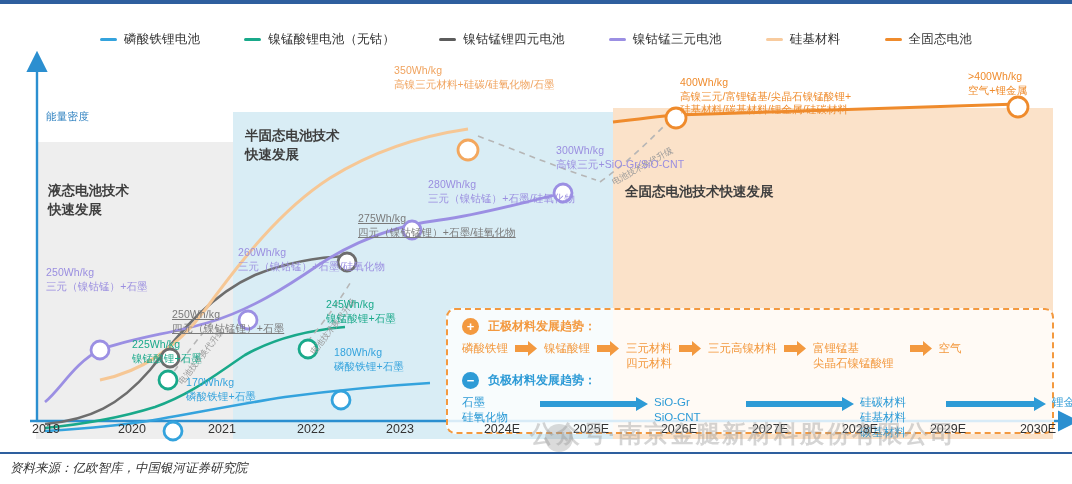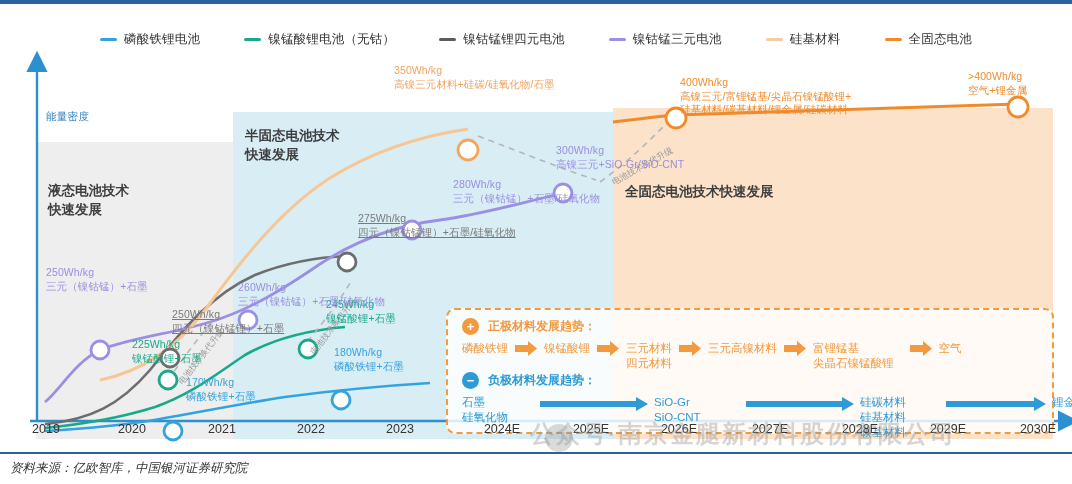--- a/index.html
+++ b/index.html
@@ -203,31 +203,31 @@
     <div class="ann ann-blue" style="left:334px;top:296px;">
       <b>180Wh/kg</b>
       <b>磷酸铁锂+石墨</b>
     </div>
 
     <div class="ann ann-green" style="left:326px;top:248px;">
       <b>245Wh/kg</b>
       <b>镍锰酸锂+石墨</b>
     </div>
 
-    <div class="ann ann-purple" style="left:238px;top:196px;margin-top:35px;">
+    <div class="ann ann-purple" style="left:238px;top:196px;">
       <b>260Wh/kg</b>
       <b>三元（镍钴锰）+石墨/硅氧化物</b>
     </div>
 
     <div class="ann ann-gray" style="left:358px;top:162px;">
       <b>275Wh/kg</b>
       <b>四元（镍钴锰锂）+石墨/硅氧化物</b>
     </div>
 
-    <div class="ann ann-purple" style="left:428px;top:128px;margin-left:25px;">
+    <div class="ann ann-purple" style="left:428px;top:128px;">
       <b>280Wh/kg</b>
       <b>三元（镍钴锰）+石墨/硅氧化物</b>
     </div>
 
     <div class="ann ann-purple" style="left:556px;top:94px;">
       <b>300Wh/kg</b>
       <b>高镍三元+SiO-Gr/SiO-CNT</b>
     </div>
 
     <div class="ann ann-orange" style="left:394px;top:14px;">

